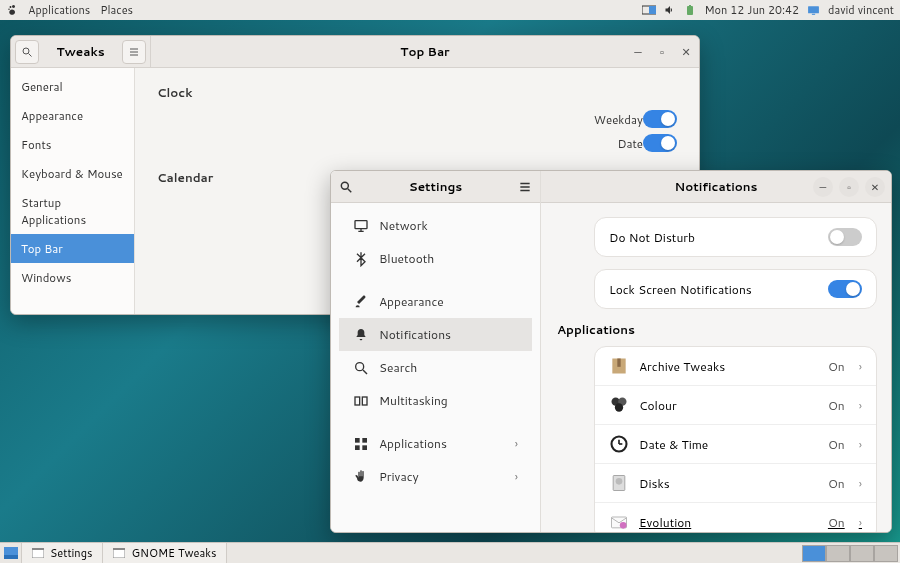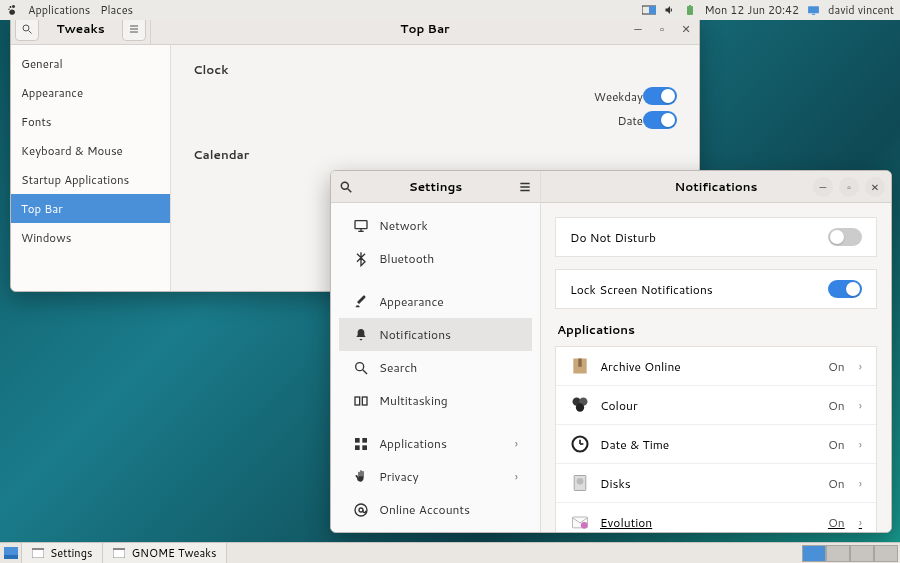--- a/index.html
+++ b/index.html
@@ -8,31 +8,31 @@
 
 .top-panel { position: absolute; top: 0; left: 0; right: 0; height: 20px; background: #eceae7; display: flex; align-items: center; font-size: 11px; color: #333; padding: 0 6px; z-index: 100; }
 .top-panel .left { display: flex; gap: 10px; align-items: center; }
 .top-panel .right { margin-left: auto; display: flex; gap: 8px; align-items: center; padding-left: 13px; }
 .gnome-foot { width: 12px; height: 12px; }
 
 
 .window { position: absolute; background: #f5f4f2; border: 1px solid #bfbab4; border-radius: 6px; box-shadow: 0 8px 24px rgba(0,0,0,.3); overflow: hidden; }
 
 
-.tweaks { top: 12px; left: 10px; width: 690px; height: 280px; display: flex; flex-direction: column; }
+.tweaks { top: 35px; left: 10px; width: 690px; height: 280px; display: flex; flex-direction: column; }
 .tweaks-header { display: flex; height: 32px; border-bottom: 1px solid #d6d2ce; }
 .tweaks-header-left { width: 140px; display: flex; align-items: center; padding: 0 4px; gap: 4px; background: #ebe8e5; border-right: 1px solid #d6d2ce; }
 .hbtn { width: 24px; height: 24px; border: 1px solid #cfcac5; background: #f5f3f1; border-radius: 4px; display: flex; align-items: center; justify-content: center; cursor: pointer; }
 .tweaks-header-left .title { font-weight: 600; font-size: 12px; flex: 1; text-align: center; }
 .tweaks-header-right { flex: 1; display: flex; align-items: center; justify-content: center; position: relative; background: #ebe8e5; }
 .tweaks-header-right .title { font-weight: 600; font-size: 12px; }
 .win-controls { position: absolute; right: 6px; display: flex; gap: 10px; }
 .win-btn { width: 14px; height: 14px; cursor: pointer; display: flex; align-items: center; justify-content: center; color: #555; font-size: 11px; }
 .tweaks-body { flex: 1; display: flex; }
-.tweaks-sidebar { width: 160px; background: #fcfbfa; border-right: 1px solid #e0ddd9; padding: 4px 0; }
+.tweaks-sidebar { width: 124px; background: #fcfbfa; border-right: 1px solid #e0ddd9; padding: 4px 0; }
 .side-item { padding: 6px 10px; font-size: 11.5px; color: #333; cursor: pointer; }
 .side-item.active { background: #4a90d9; color: #fff; }
 .tweaks-content { flex: 1; padding: 16px 22px; font-size: 11.5px; color: #333; overflow: hidden; }
 .section-title { font-weight: 700; margin-bottom: 6px; font-size: 12px; }
 .tweak-row { display: flex; align-items: center; padding: 3px 0; }
 .tweak-row .label { flex: 1; text-align: right; }
 .toggle { width: 34px; height: 18px; border-radius: 9px; background: #ccc; position: relative; cursor: pointer; }
 .toggle.on { background: #3584e4; }
 .toggle::after { content: ""; position: absolute; width: 14px; height: 14px; border-radius: 50%; background: #fff; top: 2px; left: 2px; box-shadow: 0 1px 2px rgba(0,0,0,.2); }
 .toggle.on::after { left: auto; right: 2px; }
@@ -48,21 +48,21 @@
 .settings-right-header .win-controls { display: flex; gap: 6px; right: 6px; }
 .settings-right-header .wbtn { width: 20px; height: 20px; border-radius: 50%; background: #e5e2df; display: flex; align-items: center; justify-content: center; font-size: 10px; color: #444; cursor: pointer; }
 .settings-sidebar { flex: 1; padding: 6px 8px; overflow-y: auto; }
 .s-item { display: flex; align-items: center; gap: 10px; padding: 8px 14px; font-size: 12px; color: #333; cursor: pointer; position: relative; }
 .s-item.active { background: #e6e4e2; }
 .s-item .chev { margin-left: auto; color: #777; }
 .s-icon { width: 16px; height: 16px; display: flex; align-items: center; justify-content: center; }
 .s-gap { height: 10px; }
 
 .settings-content { flex: 1; padding: 14px; background: #f6f5f4; overflow-y: auto; }
-.card { background: #fff; border: 1px solid #e4e1de; border-radius: 0; margin-bottom: 12px; }
+.card { background: #fff; border: 1px solid #e4e1de; border-radius: 12px; margin-bottom: 12px; margin-left: 39px; }
 .card-row { display: flex; align-items: center; padding: 10px 14px; font-size: 12px; border-bottom: 1px solid #eee; }
 .card-row:last-child { border-bottom: none; }
 .card-row .label { flex: 1; }
 .apps-title { font-weight: 700; font-size: 12px; margin: 4px 0 8px 2px; }
 .app-row { display: flex; align-items: center; padding: 9px 14px; font-size: 12px; border-bottom: 1px solid #eee; cursor: pointer; gap: 10px; }
 .app-row:last-child { border-bottom: none; text-decoration: underline; }
 .app-icon { width: 20px; height: 20px; border-radius: 3px; display: flex; align-items: center; justify-content: center; font-size: 13px; }
 .app-row .name { flex: 1; }
 .app-row .state { color: #555; font-size: 12px; margin-right: 4px; }
 .app-row .chev { color: #888; }
@@ -262,30 +262,20 @@
         </div>
         <div class="s-item">
           <span class="s-icon">
             <svg width="16" height="16" viewBox="0 0 24 24">
               <path d="M8 13V5c0-1 1-1 1-1s1 0 1 1v6h1V3c0-1 1-1 1-1s1 0 1 1v8h1V4c0-1 1-1 1-1s1 0 1 1v9c0 3-2 6-5 6s-5-2-5-5l-2-3c-1-1 0-2 1-2l2 1z" fill="#333"></path>
             </svg>
           </span>
           <span>Privacy</span>
           <span class="chev">›</span>
         </div>
-        <div class="s-item">
-          <span class="s-icon">
-            <svg width="16" height="16" viewBox="0 0 24 24">
-              <circle cx="12" cy="12" r="9" fill="none" stroke="#333" stroke-width="2"></circle>
-              <circle cx="12" cy="12" r="3" fill="none" stroke="#333" stroke-width="2"></circle>
-              <path d="M15 12v2c0 1 1 2 2 2s2-1 2-3" fill="none" stroke="#333" stroke-width="2"></path>
-            </svg>
-          </span>
-          <span>Online Accounts</span>
-        </div>
         <div class="s-item"></div>
       </div>
   </div>
   <div class="settings-right">
     <div class="settings-right-header">
       <span class="title">Notifications</span>
       <div class="win-controls">
         <span class="wbtn">—</span>
         <span class="wbtn">▫</span>
         <span class="wbtn">✕</span>
@@ -306,21 +296,21 @@
       </div>
       <div class="apps-title">Applications</div>
       <div class="card" id="apps-card">
           <div class="app-row">
             <span class="app-icon">
               <svg width="20" height="20" viewBox="0 0 24 24">
                 <rect x="4" y="3" width="16" height="18" fill="#c8a878"></rect>
                 <rect x="10" y="3" width="4" height="10" fill="#8a6a48"></rect>
               </svg>
             </span>
-            <span class="name">Archive Online</span>
+            <span class="name">Archive Tweaks</span>
             <span class="state">On</span>
             <span class="chev">›</span>
           </div>
           <div class="app-row">
             <span class="app-icon">
               <svg width="20" height="20" viewBox="0 0 24 24">
                 <circle cx="8" cy="8" r="5" fill="#333"></circle>
                 <circle cx="16" cy="8" r="5" fill="#555"></circle>
                 <circle cx="12" cy="15" r="5" fill="#222"></circle>
               </svg>

